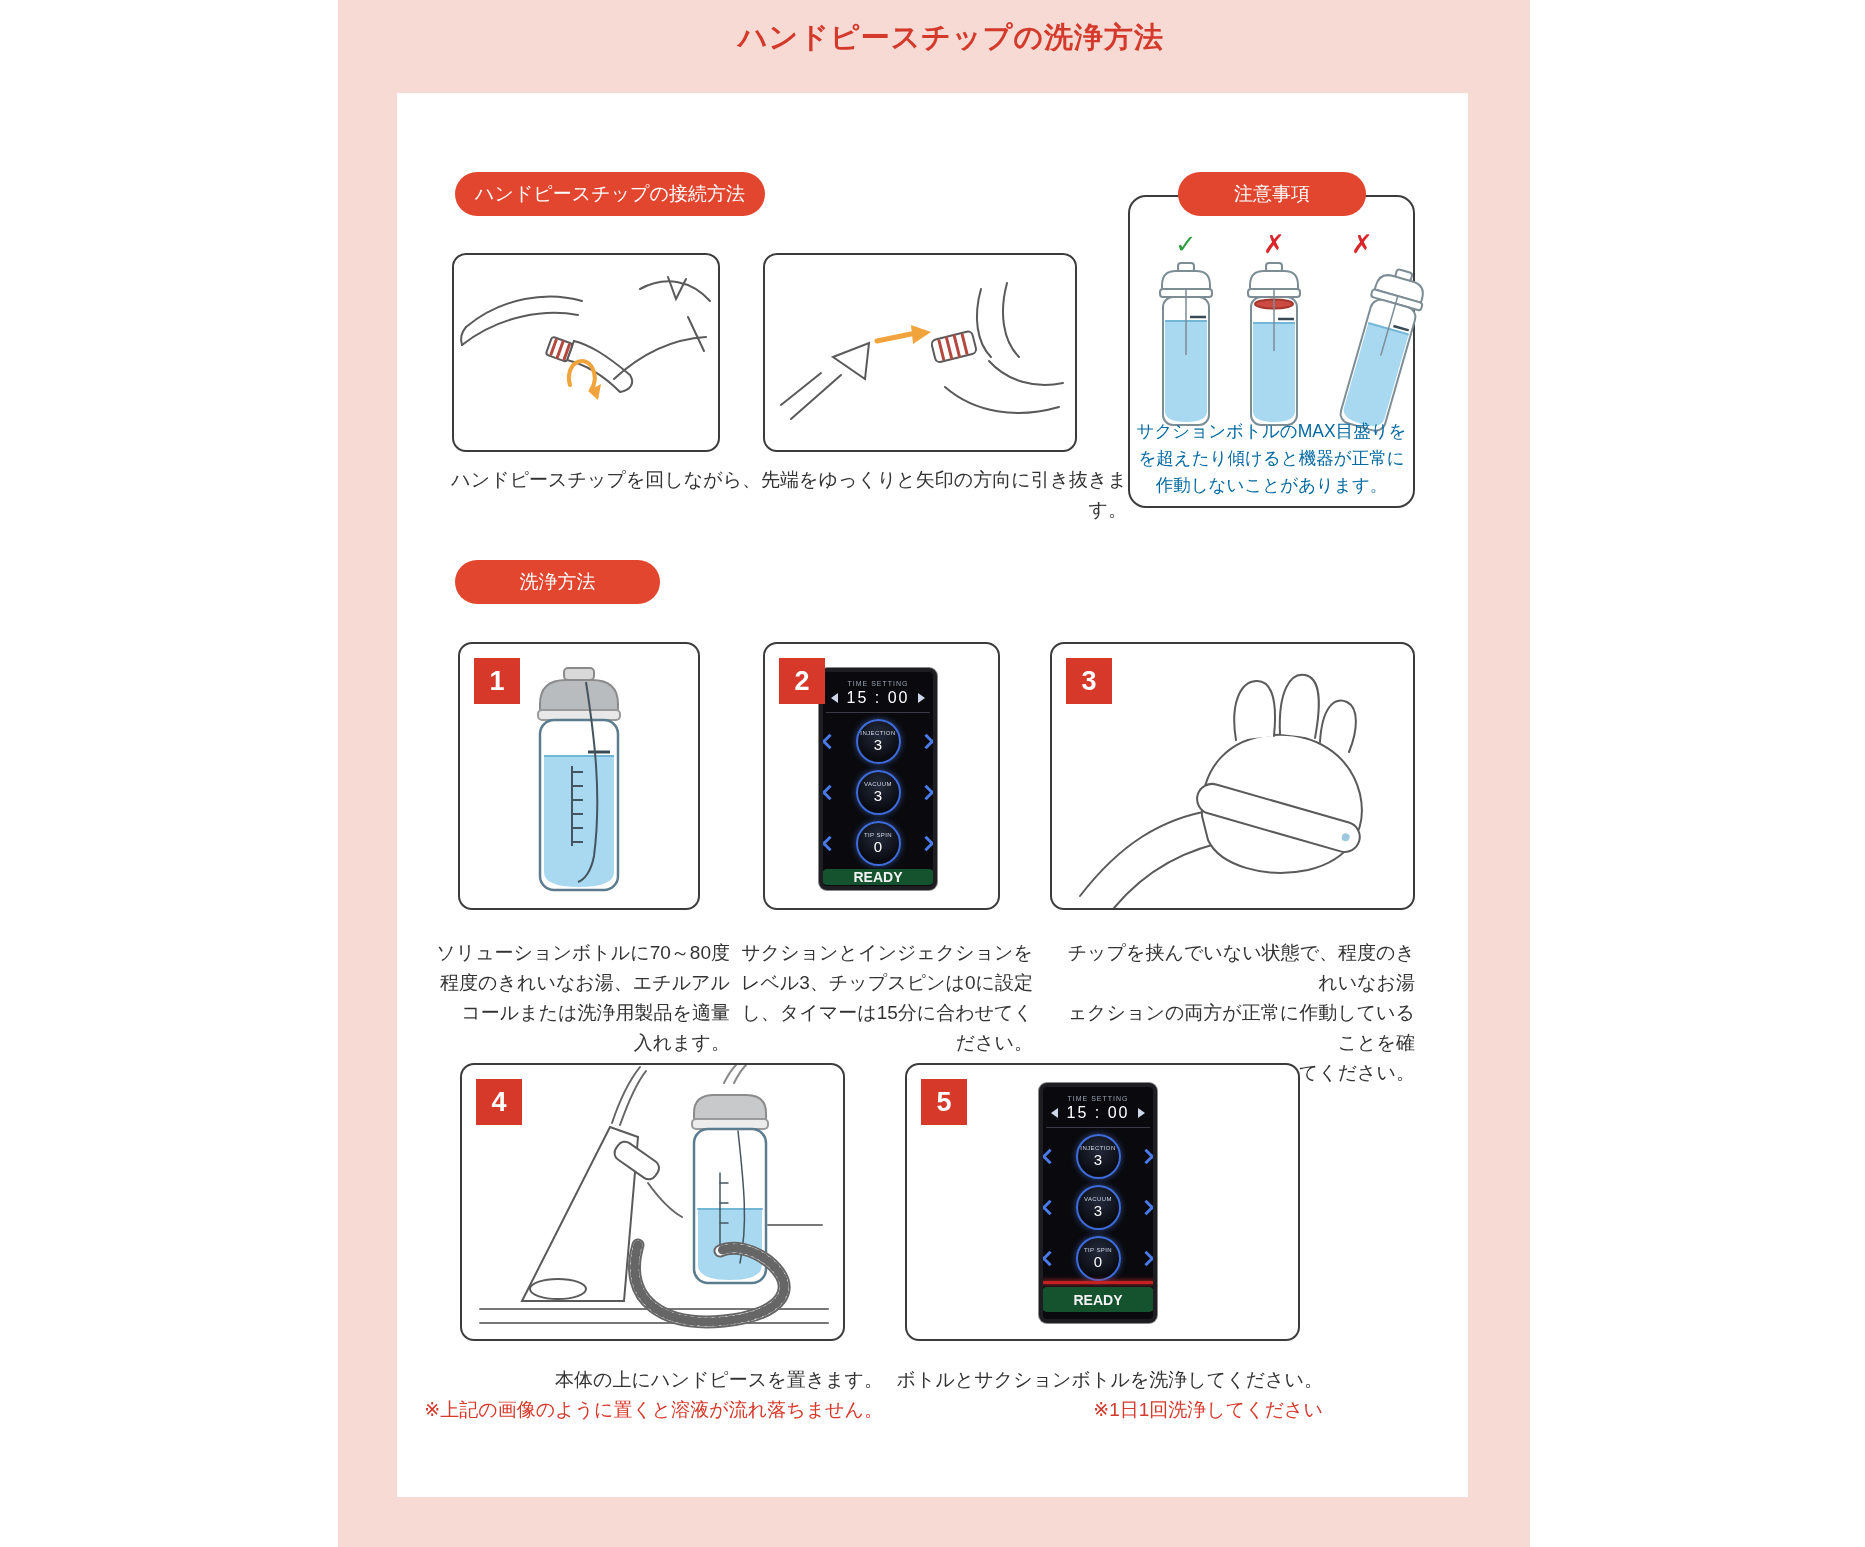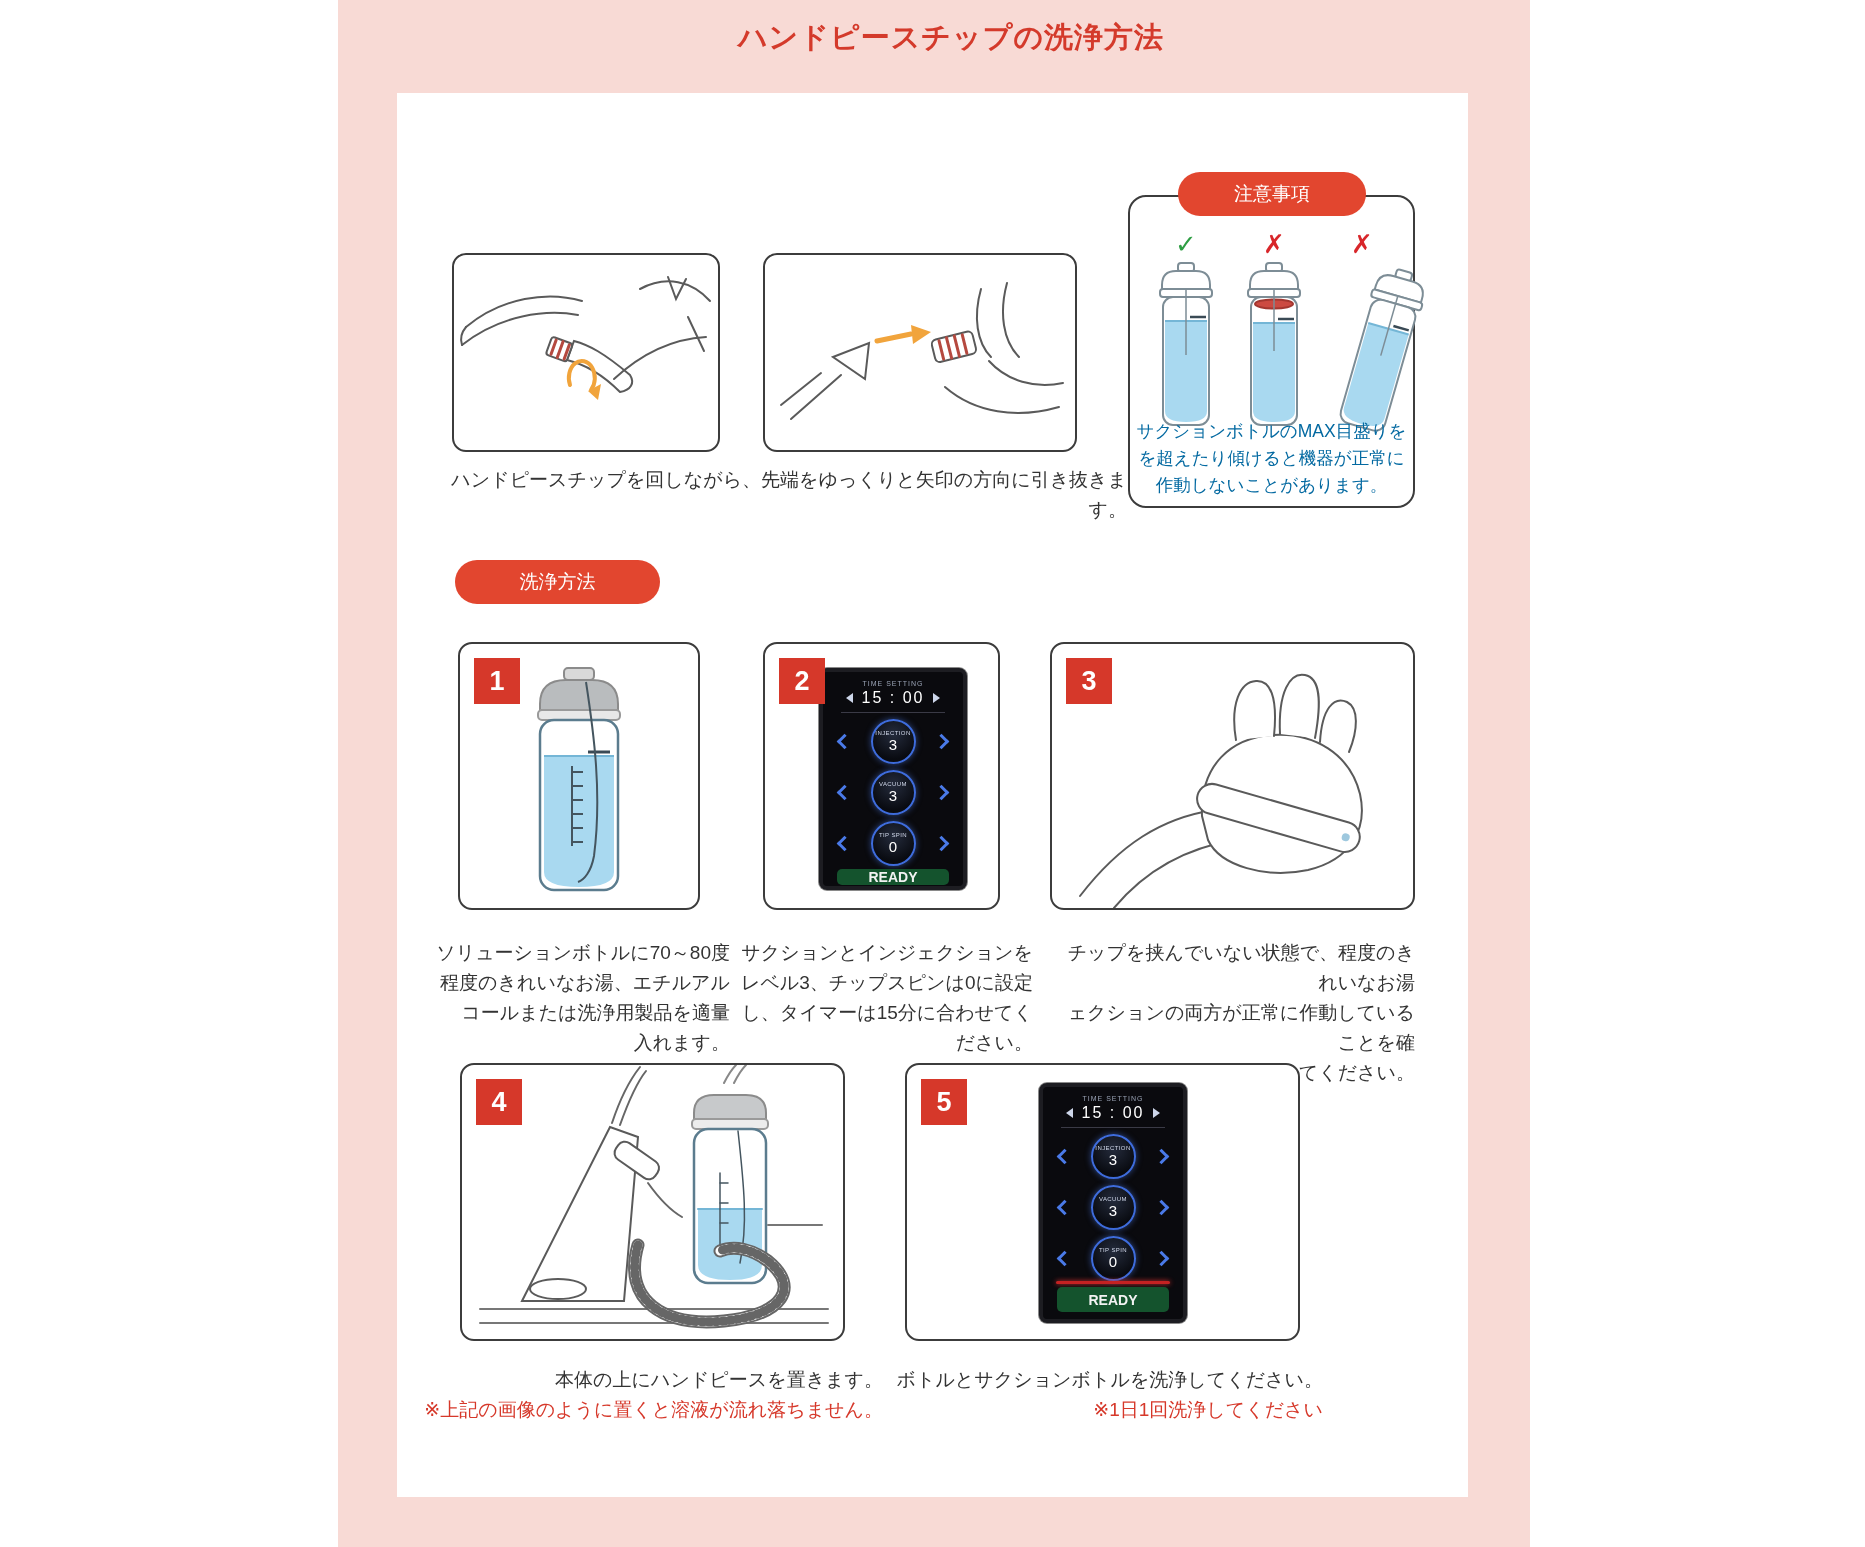--- a/index.html
+++ b/index.html
@@ -19,21 +19,21 @@
   .caution-text { position:absolute; left:0; top:221px; width:100%; text-align:center;
     font-size:17.5px; line-height:27px; color:#0369a1; }
   .bottle-cell { position:absolute; top:34px; width:84px; text-align:center; }
   .bottle-cell svg { overflow:visible; }
   .mark { display:block; height:28px; line-height:26px; font-size:26px; font-weight:bold; }
   .mark.ok { color:#2f9e44; }
   .mark.ng { color:#d8262a; }
   svg.sketch { position:absolute; left:0; top:0; }
 
   
-  .cpanel { position:absolute; width:148px; background:#0a0a0e; border:4px solid #1d1d22;
+  .cpanel { position:absolute; width:118px; background:#0a0a0e; border:4px solid #1d1d22;
     border-radius:8px; box-shadow:0 0 0 1px #8a8a8a; display:flex; flex-direction:column;
     align-items:center; overflow:hidden; }
   .cp-time-label { margin-top:8px; font-size:7px; color:#9aa3b5; letter-spacing:1px; }
   .cp-time-row { margin-top:2px; display:flex; align-items:center; gap:9px; }
   .cp-time { color:#fff; font-size:16px; letter-spacing:2px; }
   .tri { width:0; height:0; display:inline-block; }
   .tri-l { border-top:5px solid transparent; border-bottom:5px solid transparent; border-right:7px solid #cdd6ea; }
   .tri-r { border-top:5px solid transparent; border-bottom:5px solid transparent; border-left:7px solid #cdd6ea; }
   .cp-sep { width:104px; border-bottom:1px solid #3a3a46; margin-top:5px; }
   .cp-dial-row { width:108px; margin-top:6px; display:flex; align-items:center; justify-content:space-between; }
@@ -53,20 +53,21 @@
     color:#f2f2f2; font-size:14px; font-weight:bold; display:flex; align-items:center; justify-content:center; }
 </style>
 </head>
 <body>
 
 <div class="pink">
   <div class="title">ハンドピースチップの洗浄方法</div>
 
   <div class="card">
 
+    <div class="badge" style="left:58px;top:79px;width:310px;height:44px;">ハンドピースチップの接続方法</div>
 
     <div class="ibox" style="left:55px;top:160px;width:268px;height:199px;">
       <svg class="sketch" width="264" height="195" viewBox="0 0 264 195" fill="none" stroke="#5a5a5a" stroke-width="2" stroke-linecap="round">
         <path d="M12 72 C 48 42, 94 36, 128 46"></path>
         <path d="M8 90 C 46 60, 92 54, 124 60"></path>
         <path d="M12 72 C 7 78, 6 84, 8 90"></path>
         <path d="M176 120 C 150 98, 135 90, 120 86 L 113 105 C 130 109, 148 119, 166 137 C 177 135, 181 128, 176 120 Z" fill="#fff"></path>
         <g transform="rotate(20 106 95)">
           <rect x="94" y="85" width="22" height="19" rx="3" fill="#fff"></rect>
           <line x1="99" y1="87" x2="99" y2="102" stroke="#b5493f" stroke-width="3"></line>

